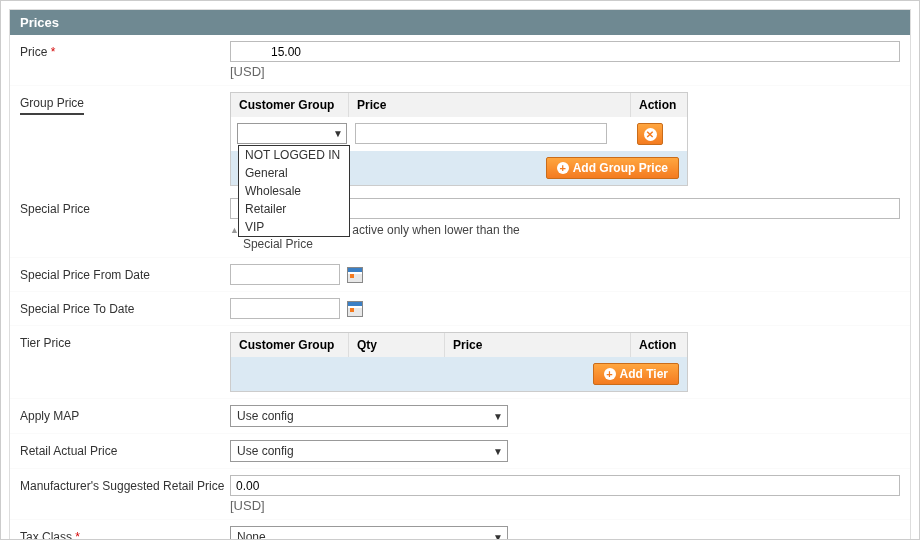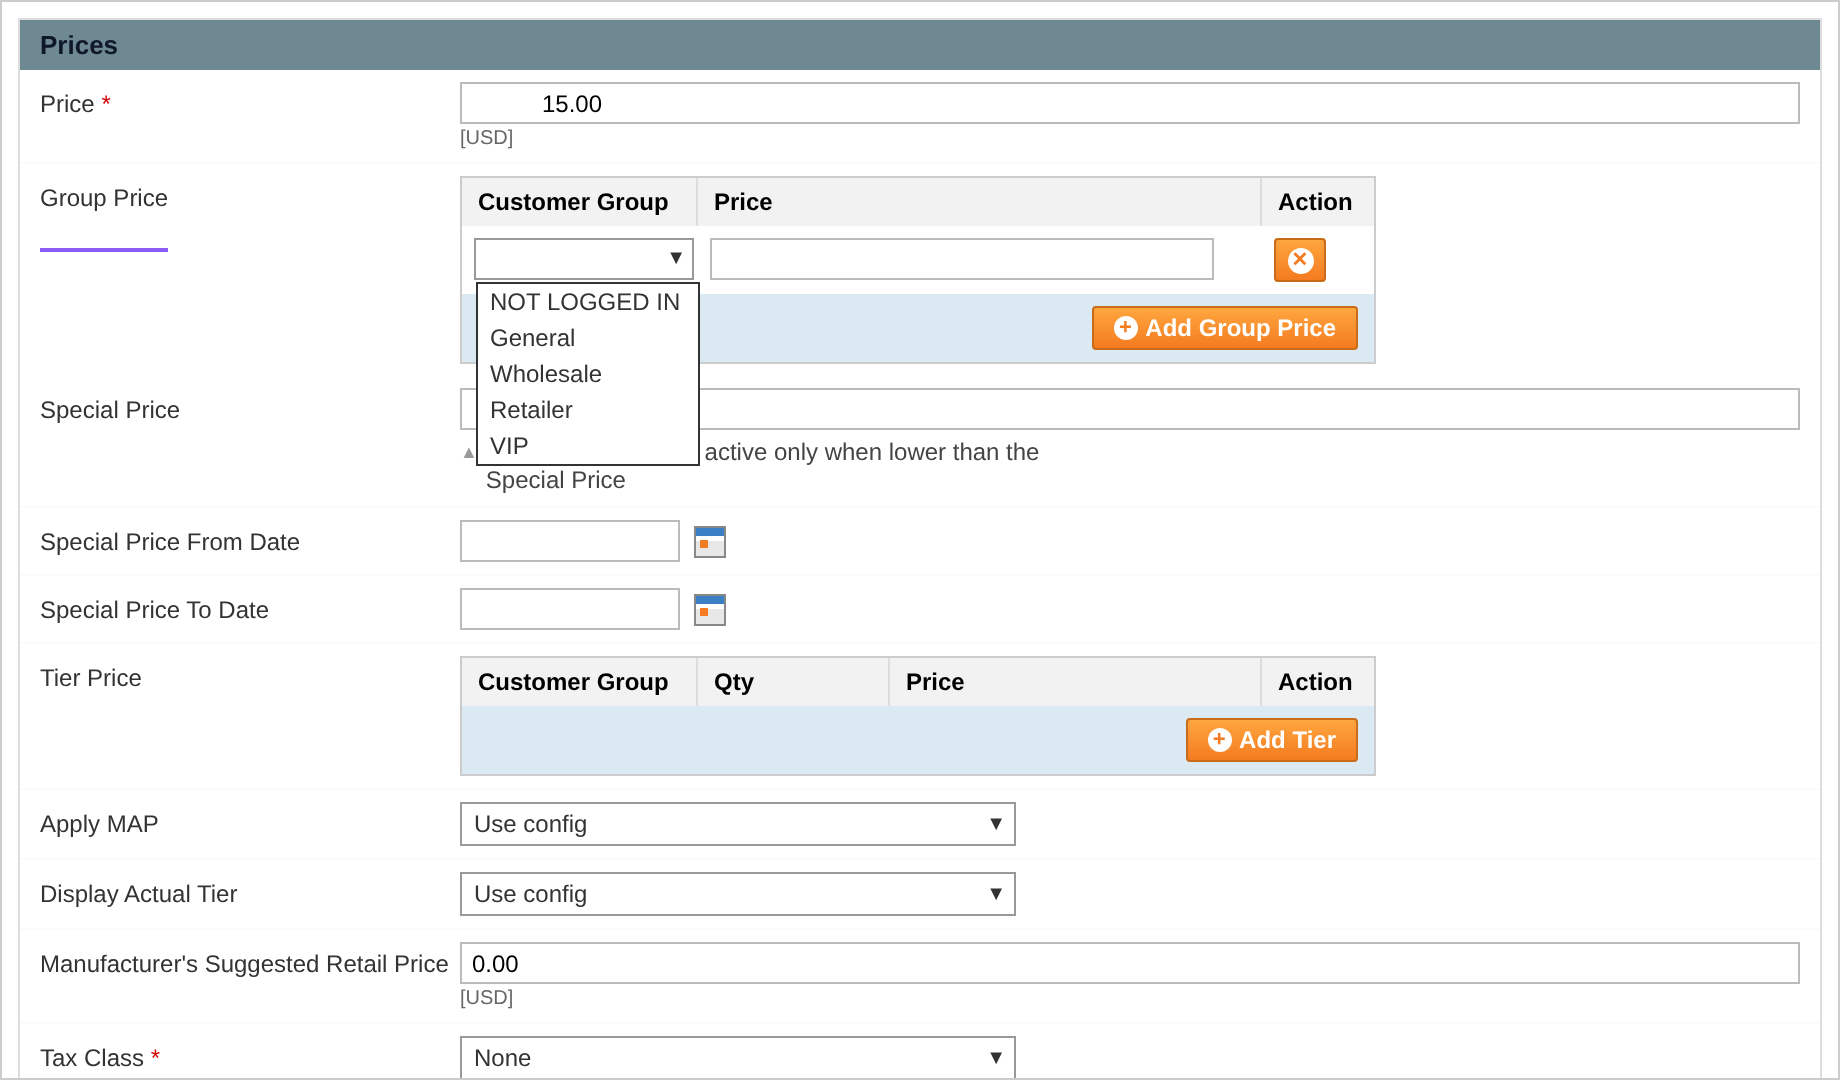--- a/index.html
+++ b/index.html
@@ -1,51 +1,51 @@
 <!DOCTYPE html>
 <html><head>
 <meta charset="utf-8">
 <style>
 * { box-sizing: border-box; margin: 0; padding: 0; }
 body { font-family: Arial, sans-serif; font-size: 12px; color: #333; background: #fff; }
 .wrap { width: 920px; height: 540px; border: 1px solid #ccc; position: relative; overflow: hidden; }
 .inner { padding: 8px; }
 .panel { border: 1px solid #ddd; }
-.panel-hdr { background: #6f8992; color: #0f172a; font-weight: bold; padding: 5px 10px; font-size: 13px; }
+.panel-hdr { background: #6f8992; color: #ffffff; font-weight: bold; padding: 5px 10px; font-size: 13px; }
 .panel-body { background: #fff; padding: 0 0 10px 0; }
 .row { display: flex; padding: 6px 10px; align-items: flex-start; border-bottom: 1px solid #fafafa; }
 .row.noborder { border-bottom: none; }
 .lbl { width: 210px; padding-top: 4px; color: #333; }
 .req { color: #d40707; }
 .fld { flex: 1; }
 .txt-in { width: 458px; height: 21px; border: 1px solid #bbb; padding: 2px 5px; font-size: 12px; }
 .txt-in.sm { width: 110px; }
 .txt-in.med { width: 252px; }
-.note { color: #666; font-size: 10px; margin-top: 2px; }
+.note { color: #666; font-size: 13px; margin-top: 2px; }
 .notetip { color: #444; font-size: 12px; margin-top: 4px; display: flex; gap: 4px; }
 .notetip .tri { color: #999; font-size: 9px; padding-top: 2px; }
 .grid { border: 1px solid #ccc; width: 458px; position: relative; }
 .grid .ghdr { display: flex; background: #f2f2f2; }
 .grid .ghdr .gh { font-weight: bold; color: #000000; padding: 5px 8px; border-right: 1px solid #ddd; font-size: 12px; }
 .grid .grw { display: flex; padding: 6px 0; }
 .grid .gfoot { background: #dbe9f3; padding: 6px 8px; text-align: right; }
 .sel { width: 110px; height: 21px; border: 1px solid #999; background: #fff; font-size: 12px; position: relative; display: flex; align-items: center; justify-content: flex-end; padding: 0 3px 0 6px; }
 .sel .arrow { font-size: 10px; }
 .sel-lg { width: 278px; height: 22px; border: 1px solid #999; background: #fff; font-size: 12px; display: flex; align-items: center; justify-content: space-between; padding: 0 4px 0 6px; gap: 16px; }
 .sel-lg .arrow { font-size: 10px; }
 .btn-orange { background: linear-gradient(#ffa63f, #f47b20); border: 1px solid #c96c1a; color: #fff; font-weight: bold; font-size: 12px; padding: 3px 10px; border-radius: 2px; cursor: pointer; display: inline-flex; align-items: center; gap: 4px; }
 .btn-orange .plus { background: #fff; color: #f47b20; border-radius: 50%; width: 12px; height: 12px; display: inline-flex; align-items: center; justify-content: center; font-size: 11px; font-weight: bold; }
 .btn-del { width: 26px; height: 22px; background: linear-gradient(#ffa63f, #f47b20); border: 1px solid #c96c1a; border-radius: 2px; display: flex; align-items: center; justify-content: center; cursor: pointer; }
 .btn-del .x { background: #fff; color: #f47b20; border-radius: 50%; width: 13px; height: 13px; display: flex; align-items: center; justify-content: center; font-size: 10px; font-weight: bold; }
 .cal-icon { width: 16px; height: 16px; display: inline-block; margin-left: 4px; vertical-align: middle; background: linear-gradient(#fff 45%, #e8e8e8 45%); border: 1px solid #888; position: relative; }
 .cal-icon::before { content: ''; position: absolute; top: 0; left: 0; right: 0; height: 4px; background: #3b7fc4; }
 .cal-icon::after { content: ''; position: absolute; top: 6px; left: 2px; width: 4px; height: 4px; background: #f47b20; }
 .dropdown-open { position: absolute; top: 21px; left: 0; width: 112px; background: #fff; border: 1px solid #333; z-index: 10; }
 .dropdown-open .opt { padding: 2px 6px; font-size: 12px; cursor: pointer; }
-.underline-red { border-bottom: 2px solid #8b5cf6; display: inline-block; padding-bottom: 18px; }
+.underline-red { border-bottom: 2px solid #404040; display: inline-block; padding-bottom: 3px; }
 .gh-cg { width: 118px; }
 .gh-qty { width: 96px; }
 .gh-pr { flex: 1; }
 .gh-act { width: 56px; border-right: none !important; }
 .gh-cg2 { width: 118px; }
 .gh-pr2 { flex: 1; }
 .gh-act2 { width: 56px; border-right: none !important; }
 </style>
 </head>
 <body>
@@ -157,21 +157,21 @@
       <div class="lbl">Apply MAP</div>
       <div class="fld">
         <div class="sel-lg">
                 <span>Use config</span>
                 <span class="arrow">▼</span>
               </div>
       </div>
     </div>
 
     <div class="row">
-      <div class="lbl">Display Actual Tier</div>
+      <div class="lbl">Retail Actual Price</div>
       <div class="fld">
         <div class="sel-lg">
                 <span>Use config</span>
                 <span class="arrow">▼</span>
               </div>
       </div>
     </div>
 
     <div class="row">
       <div class="lbl">Manufacturer's Suggested Retail Price</div>

